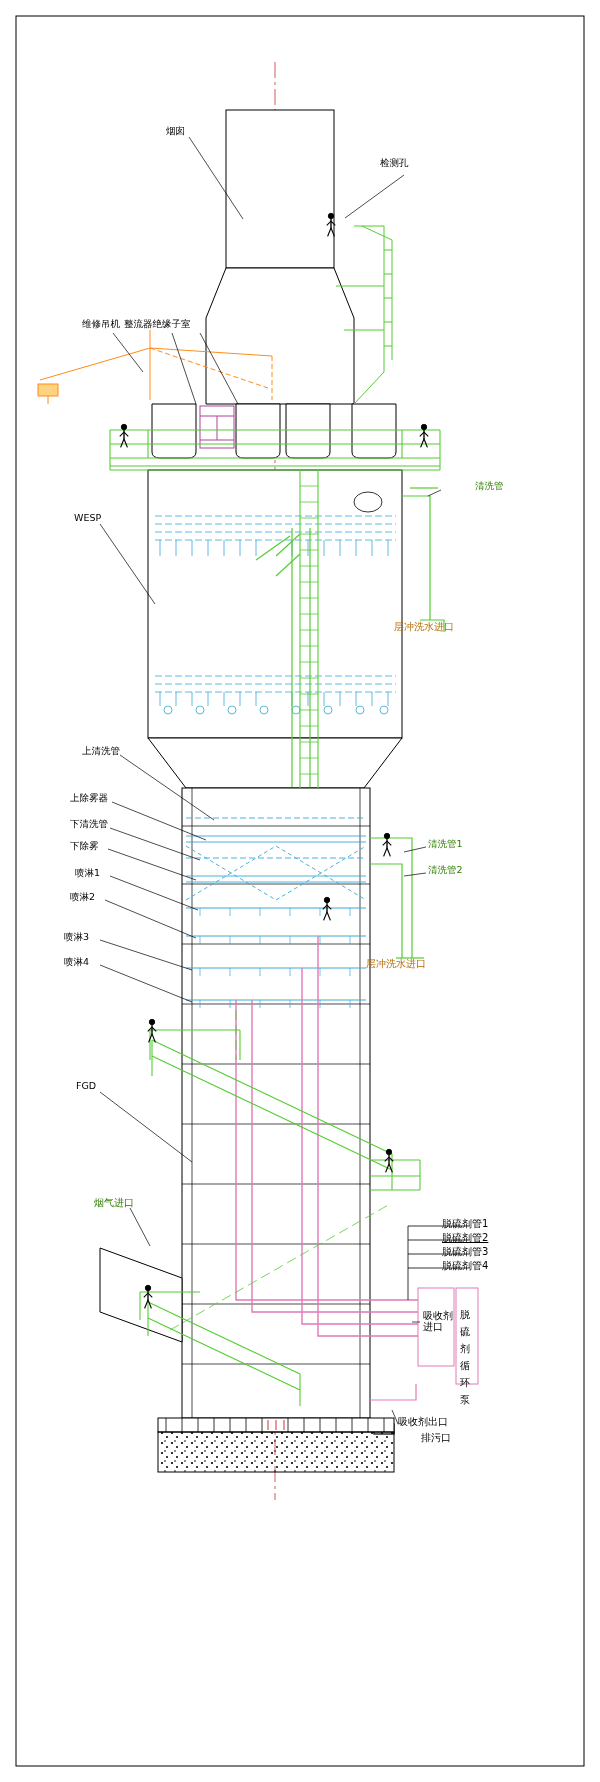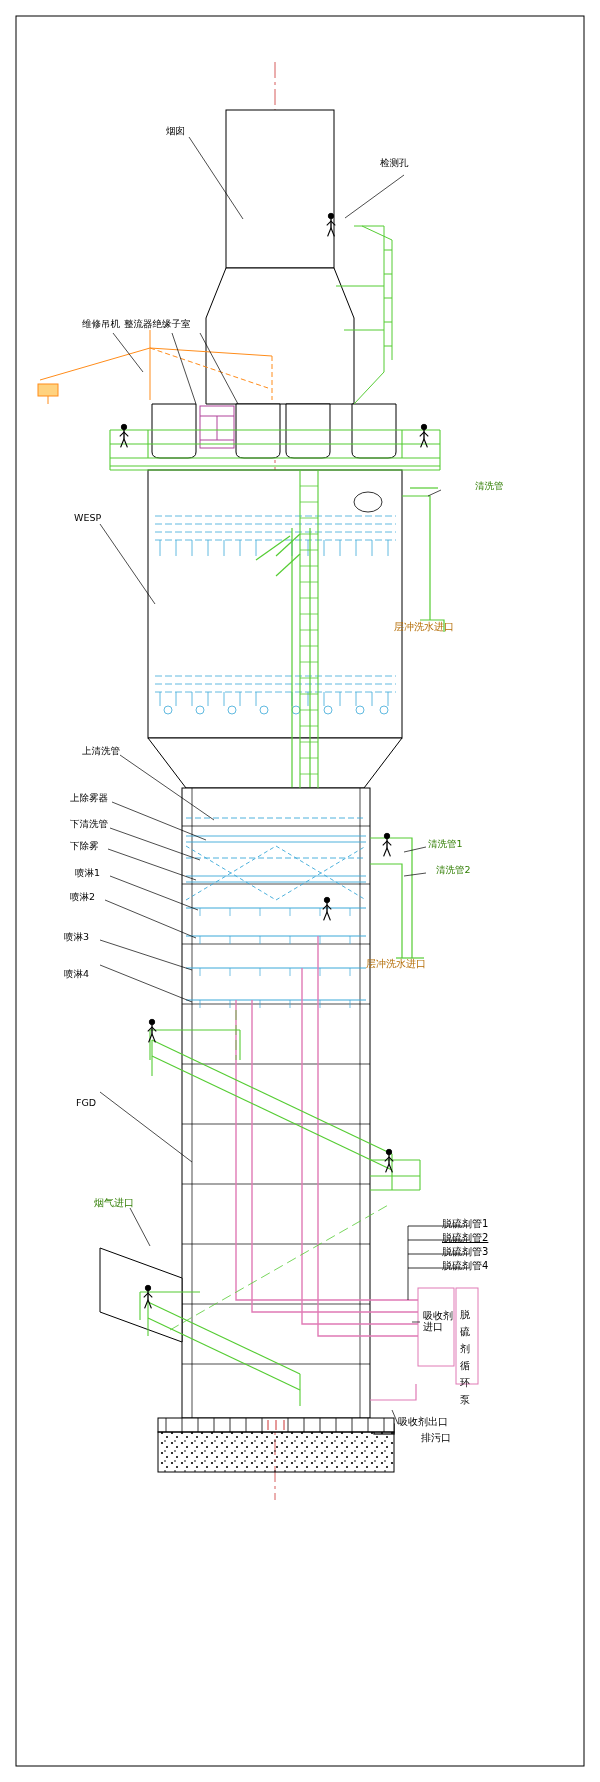--- a/index.html
+++ b/index.html
@@ -431,25 +431,25 @@
 <div class="lbl" style="left:74px;top:512px;">WESP</div>
 <div class="lbl green" style="left:443px;top:480px;margin-left:32px;">清洗管</div>
 <div class="lbl orange sm" style="left:394px;top:621px;">层冲洗水进口</div>
 <div class="lbl" style="left:82px;top:745px;">上清洗管</div>
 <div class="lbl" style="left:70px;top:792px;">上除雾器</div>
 <div class="lbl" style="left:70px;top:818px;">下清洗管</div>
 <div class="lbl" style="left:70px;top:840px;">下除雾</div>
 <div class="lbl" style="left:75px;top:867px;">喷淋1</div>
 <div class="lbl" style="left:70px;top:891px;">喷淋2</div>
 <div class="lbl" style="left:64px;top:931px;">喷淋3</div>
-<div class="lbl" style="left:64px;top:956px;margin-top:12px;">喷淋4</div>
+<div class="lbl" style="left:64px;top:956px;">喷淋4</div>
 <div class="lbl green" style="left:428px;top:838px;">清洗管1</div>
-<div class="lbl green" style="left:428px;top:864px;margin-left:8px;">清洗管2</div>
+<div class="lbl green" style="left:428px;top:864px;">清洗管2</div>
 <div class="lbl orange sm" style="left:366px;top:958px;">层冲洗水进口</div>
-<div class="lbl" style="left:76px;top:1080px;margin-top:17px;">FGD</div>
+<div class="lbl" style="left:76px;top:1080px;">FGD</div>
 <div class="lbl green sm" style="left:94px;top:1197px;">烟气进口</div>
 <div class="lbl sm" style="left:442px;top:1218px;">脱硫剂管1</div>
 <div class="lbl sm" style="left:442px;top:1232px;text-decoration:underline;">脱硫剂管2</div>
 <div class="lbl sm" style="left:442px;top:1246px;">脱硫剂管3</div>
 <div class="lbl sm" style="left:442px;top:1260px;">脱硫剂管4</div>
 <div class="lbl sm" style="left:423px;top:1310px;width:30px;white-space:normal;">吸收剂进口</div>
 <div class="lbl sm" style="left:460px;top:1306px;width:14px;white-space:normal;line-height:17px;">脱硫剂循环泵</div>
 <div class="lbl sm" style="left:398px;top:1416px;">吸收剂出口</div>
 <div class="lbl sm" style="left:381px;top:1432px;margin-left:40px;">排污口</div>
 

